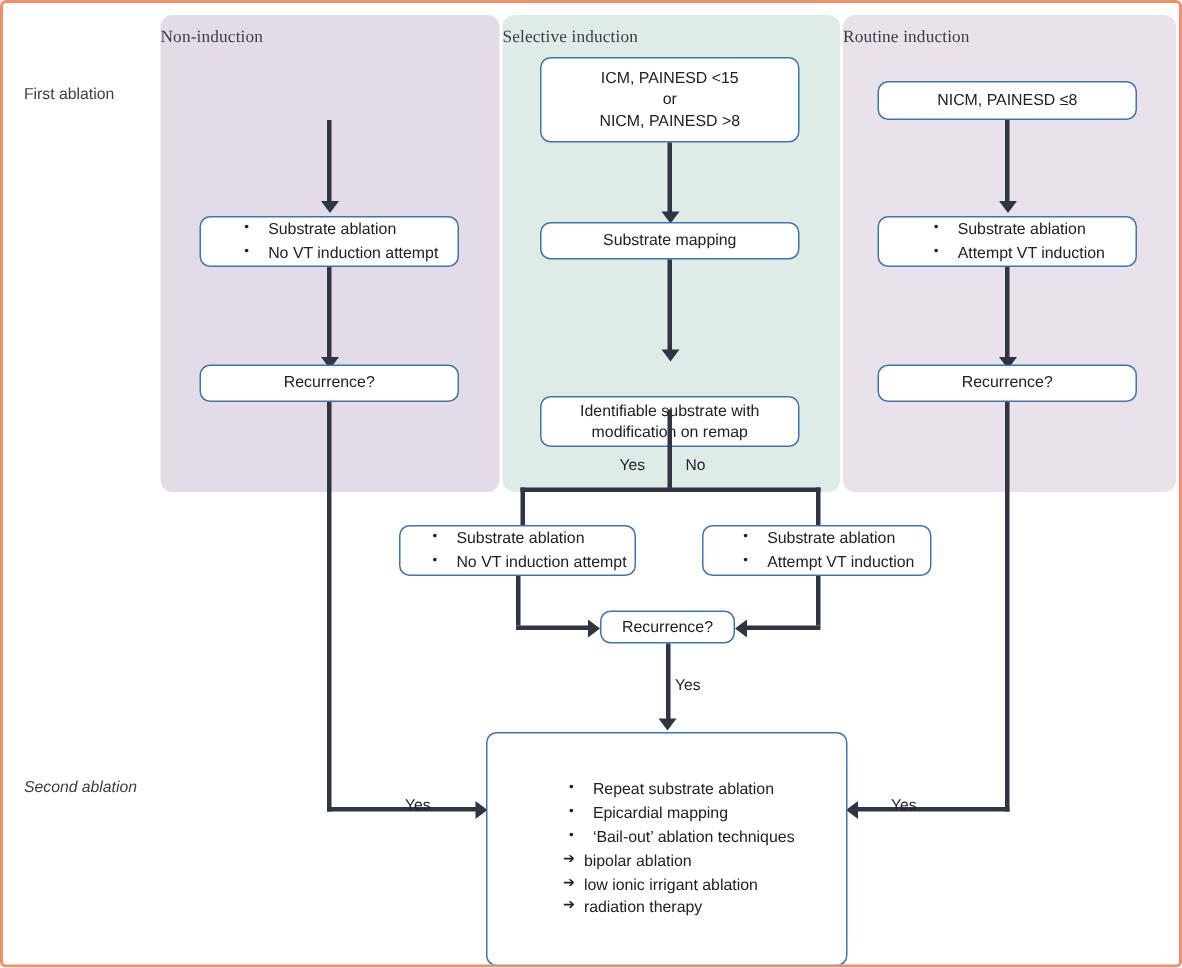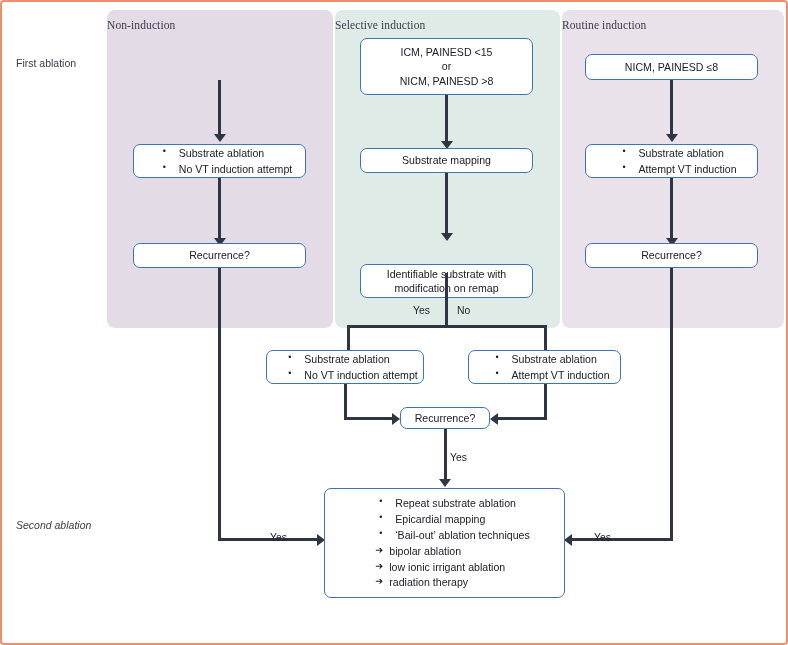--- a/index.html
+++ b/index.html
@@ -167,21 +167,21 @@
   <div class="edge vline" style="left:215.8px;top:266px;height:273px;"></div>
   <div class="edge hline" style="left:215.8px;top:536px;width:103px;"></div>
   <div class="arrow-right" style="left:315px;top:531.8px;"></div>
   <div class="elbl" style="left:268px;top:530px;">Yes</div>
 
   <div class="edge vline" style="left:667.8px;top:266px;height:273px;"></div>
   <div class="edge hline" style="left:568px;top:536px;width:103px;"></div>
   <div class="arrow-left" style="left:562px;top:531.8px;"></div>
   <div class="elbl" style="left:592px;top:530px;">Yes</div>
 
-  <div class="node left-align" style="left:322px;top:486px;width:241px;height:110px;">
+  <div class="node left-align" style="left:322px;top:486px;width:241px;height:156px;">
     <ul class="blist" style="padding-left:20px;">
       <li>Repeat substrate ablation</li>
       <li>Epicardial mapping</li>
       <li>‘Bail-out’ ablation techniques</li>
       <li class="sub">bipolar ablation</li>
       <li class="sub">low ionic irrigant ablation</li>
       <li class="sub">radiation therapy</li>
     </ul>
   </div>
 

